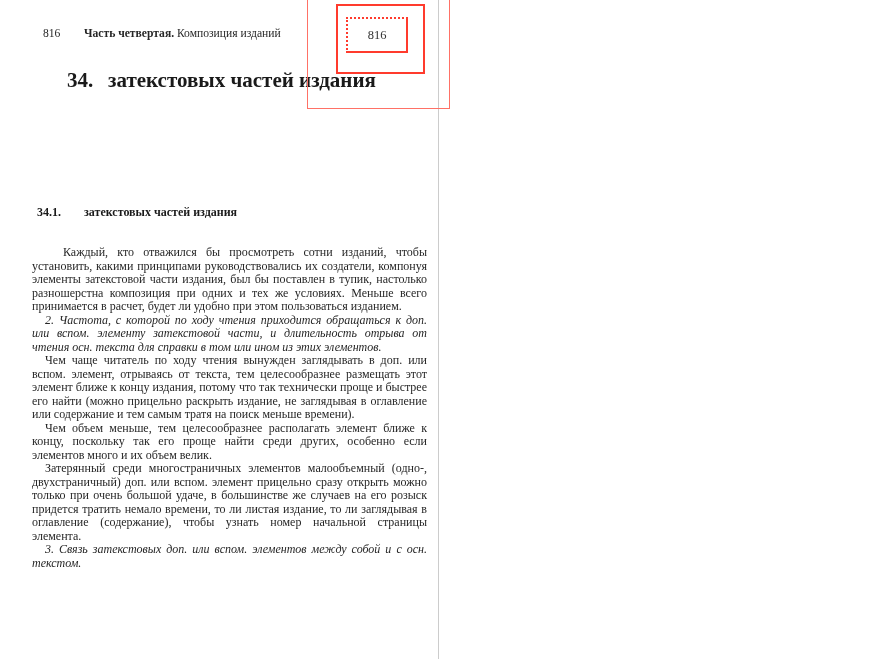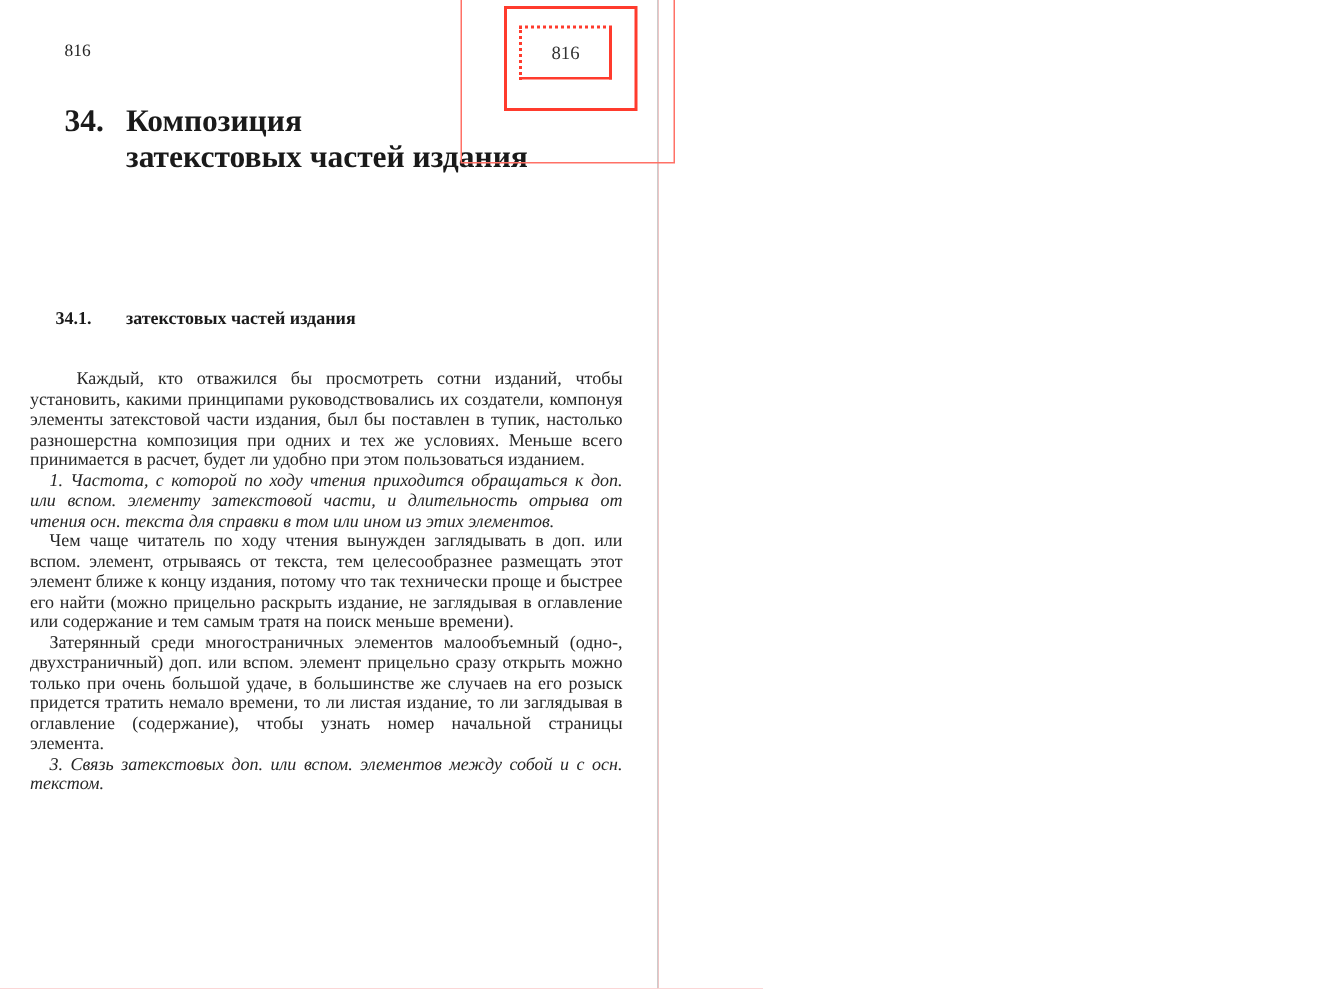--- a/index.html
+++ b/index.html
@@ -1,44 +1,44 @@
 <!DOCTYPE html>
 <html lang="ru"><head>
 <meta charset="utf-8">
 <style>
   html,body{margin:0;padding:0;background:#ffffff;}
   .screen{
     position:relative;width:880px;height:659px;overflow:hidden;
-    background:#ef4444;
+    background:#ec4899;
     font-family:"Liberation Serif","DejaVu Serif",serif;
     color:#262626;
   }
   .page{position:absolute;top:0;height:659px;background:#ffffff;}
   .page-left{left:0;width:438px;}
   .page-right{left:439px;width:441px;}
   .gutter{position:absolute;left:438px;top:0;width:1px;height:659px;background:#cccccc;}
 
   
   .running-header{position:absolute;top:27px;font-size:11.6px;line-height:13px;color:#262626;white-space:nowrap;}
   #rh-left{left:43px;display:flex;}
   #rh-left .rh-folio{width:41px;flex:none;}
   #rh-left .rh-bold{font-weight:700;}
 
   
   .hang{position:absolute;display:flex;font-weight:700;color:#1a1a1a;}
   .hang .hnum{flex:none;}
   .hline{display:block;}
   #ch-34{left:43px;top:69px;font-size:21px;line-height:23.5px;}
-  #ch-34 .hnum{width:41px;}
+  #ch-34 .hnum{width:41px;margin-left:24px;}
   #sec-341{left:37px;top:201px;font-size:12px;line-height:22px;}
   #sec-341 .hnum{width:47px;}
 
   
   .body-col{position:absolute;width:395px;font-size:12px;line-height:13.5px;color:#262626;}
-  #left-body{left:20px;top:246px;}
+  #left-body{left:32px;top:246px;}
   .par{margin:0;text-indent:13px;text-align:justify;}
   .par.first{text-indent:31px;}
   .par.ital{font-style:italic;}
 
   
   .anno{position:absolute;box-sizing:border-box;pointer-events:none;z-index:5;}
   #anno-frame{left:307px;top:-6px;width:143px;height:115px;border:1px solid #ff7166;}
   #anno-outer{left:336px;top:4px;width:89px;height:70px;border:2px solid #ff3b2d;}
   #anno-inner{
     left:346px;top:17px;width:62px;height:36px;
@@ -48,41 +48,42 @@
   }
 </style>
 </head>
 <body>
 
 <div class="screen">
 
   <div class="page page-left">
     <div class="running-header" id="rh-left">
       <span class="rh-folio">816</span>
+      <span><span class="rh-bold">Часть четвертая.</span><span> Композиция изданий</span></span>
     </div>
 
     <div class="hang" id="ch-34">
       <span class="hnum">34.</span>
       <span>
-        <span class="hline">Композиция</span>
         <span class="hline">затекстовых частей издания</span>
       </span>
     </div>
 
     <div class="hang" id="sec-341">
       <span class="hnum">34.1.</span>
       <span>
         <span class="hline">затекстовых частей издания</span>
       </span>
     </div>
 
     <div class="body-col" id="left-body">
       <p class="par first">Каждый, кто отважился бы просмотреть сотни изданий, чтобы установить, какими принципами руководствовались их создатели, компонуя элементы затекстовой части издания, был бы поставлен в тупик, настолько разношерстна композиция при одних и тех же условиях. Меньше всего принимается в расчет, будет ли удобно при этом пользоваться изданием.</p>
-      <p class="par ital">1. Частота, с которой по ходу чтения приходится обращаться к доп. или вспом. элементу затекстовой части, и длительность отрыва от чтения осн. текста для справки в том или ином из этих элементов.</p>
+      <p class="par ital">2. Частота, с которой по ходу чтения приходится обращаться к доп. или вспом. элементу затекстовой части, и длительность отрыва от чтения осн. текста для справки в том или ином из этих элементов.</p>
       <p class="par">Чем чаще читатель по ходу чтения вынужден заглядывать в доп. или вспом. элемент, отрываясь от текста, тем целесообразнее размещать этот элемент ближе к концу издания, потому что так технически проще и быстрее его найти (можно прицельно раскрыть издание, не заглядывая в оглавление или содержание и тем самым тратя на поиск меньше времени).</p>
+      <p class="par">Чем объем меньше, тем целесообразнее располагать элемент ближе к концу, поскольку так его проще найти среди других, особенно если элементов много и их объем велик.</p>
       <p class="par">Затерянный среди многостраничных элементов малообъемный (одно-, двухстраничный) доп. или вспом. элемент прицельно сразу открыть можно только при очень большой удаче, в большинстве же случаев на его розыск придется тратить немало времени, то ли листая издание, то ли заглядывая в оглавление (содержание), чтобы узнать номер начальной страницы элемента.</p>
       <p class="par ital">3. Связь затекстовых доп. или вспом. элементов между собой и с осн. текстом.</p>
     </div>
   </div>
 
   <div class="gutter"></div>
 
   <div class="page page-right">
     
 

